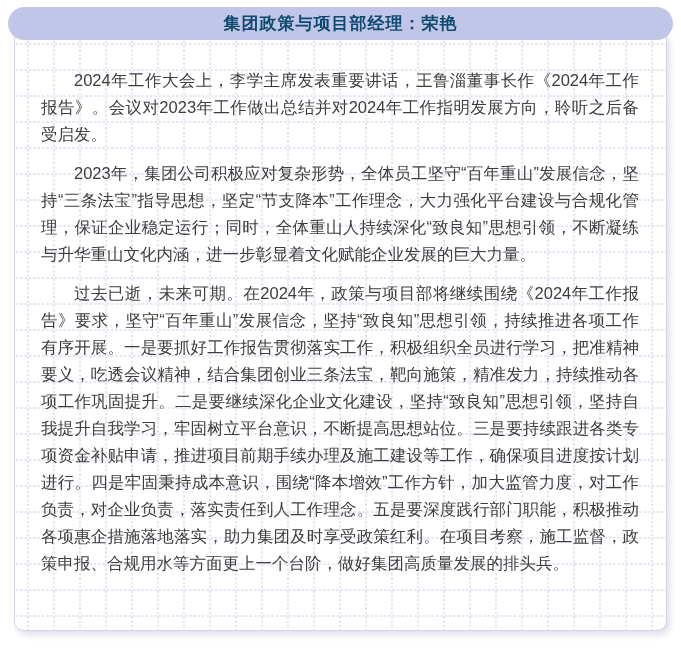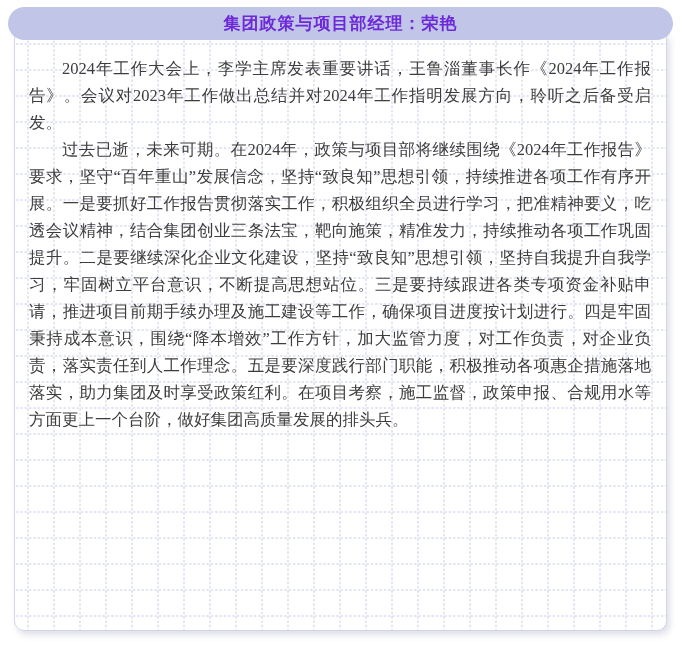--- a/index.html
+++ b/index.html
@@ -23,21 +23,21 @@
     height: 33px;
     background: #c1c5e7;
     border-radius: 17px;
     display: flex;
     align-items: center;
     justify-content: center;
     z-index: 2;
     box-sizing: border-box;
   }
   .banner-title {
-    color: #6d28d9;
+    color: #0c4a6e;
     font-size: 17px;
     font-weight: bold;
     letter-spacing: 1px;
     white-space: nowrap;
   }
   .panel {
     position: absolute;
     left: 14px;
     top: 30px;
     width: 653px;
@@ -49,36 +49,36 @@
       radial-gradient(circle, #dfe2f0 0.9px, rgba(255,255,255,0) 1.3px);
     background-size: 4.33px 26px, 26px 4.33px;
     border: 1px solid #d3d6e8;
     border-radius: 10px;
     box-shadow: 3px 4px 6px rgba(140, 145, 180, 0.28);
     z-index: 1;
     padding: 24px 15px 8px 14px;
     overflow: hidden;
   }
   .doc-text p {
-    margin: 0;
+    margin: 12px;
     color: #3d3d3d;
     font-size: 16.5px;
     line-height: 27px;
     text-align: justify;
     text-indent: 2em;
     word-break: break-all;
-    font-family: Liberation Serif, serif;
   }
 </style>
 </head>
 <body>
 
 <div class="screen">
   <div class="banner">
     <span class="banner-title">集团政策与项目部经理：荣艳</span>
   </div>
   <div class="panel">
     <div class="doc-text">
       <p>2024年工作大会上，李学主席发表重要讲话，王鲁淄董事长作《2024年工作报告》。会议对2023年工作做出总结并对2024年工作指明发展方向，聆听之后备受启发。</p>
+      <p>2023年，集团公司积极应对复杂形势，全体员工坚守“百年重山”发展信念，坚持“三条法宝”指导思想，坚定“节支降本”工作理念，大力强化平台建设与合规化管理，保证企业稳定运行；同时，全体重山人持续深化“致良知”思想引领，不断凝练与升华重山文化内涵，进一步彰显着文化赋能企业发展的巨大力量。</p>
       <p>过去已逝，未来可期。在2024年，政策与项目部将继续围绕《2024年工作报告》要求，坚守“百年重山”发展信念，坚持“致良知”思想引领，持续推进各项工作有序开展。一是要抓好工作报告贯彻落实工作，积极组织全员进行学习，把准精神要义，吃透会议精神，结合集团创业三条法宝，靶向施策，精准发力，持续推动各项工作巩固提升。二是要继续深化企业文化建设，坚持“致良知”思想引领，坚持自我提升自我学习，牢固树立平台意识，不断提高思想站位。三是要持续跟进各类专项资金补贴申请，推进项目前期手续办理及施工建设等工作，确保项目进度按计划进行。四是牢固秉持成本意识，围绕“降本增效”工作方针，加大监管力度，对工作负责，对企业负责，落实责任到人工作理念。五是要深度践行部门职能，积极推动各项惠企措施落地落实，助力集团及时享受政策红利。在项目考察，施工监督，政策申报、合规用水等方面更上一个台阶，做好集团高质量发展的排头兵。</p>
     </div>
   </div>
 </div>
 
 </body></html>

